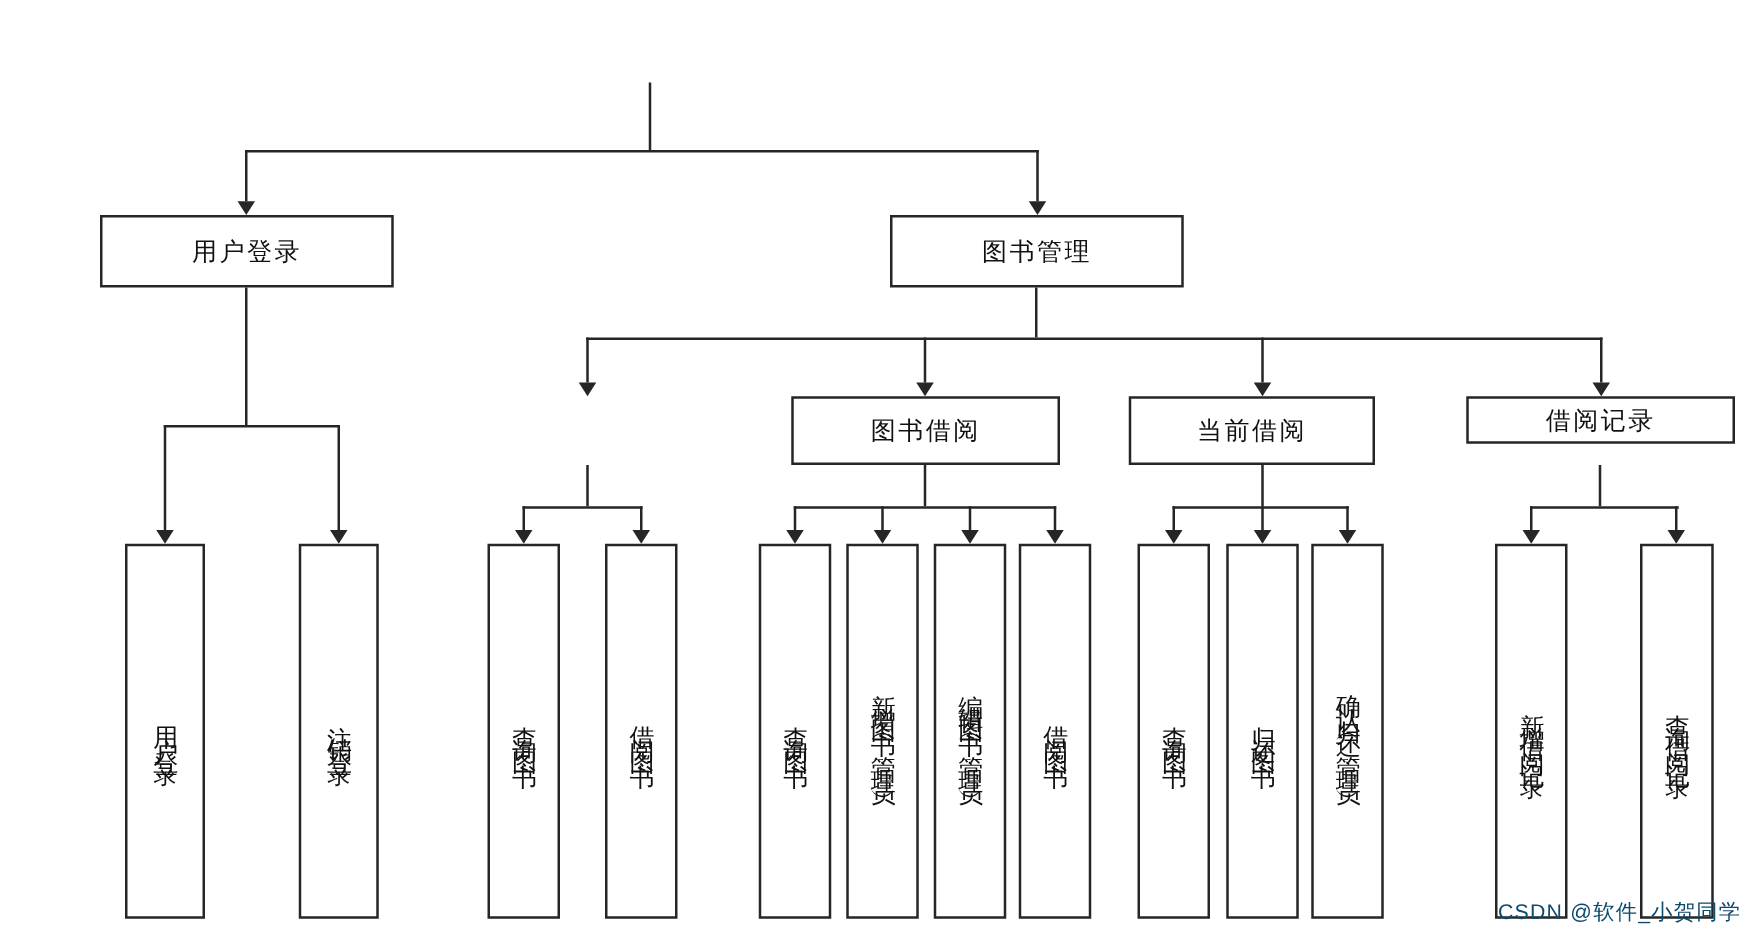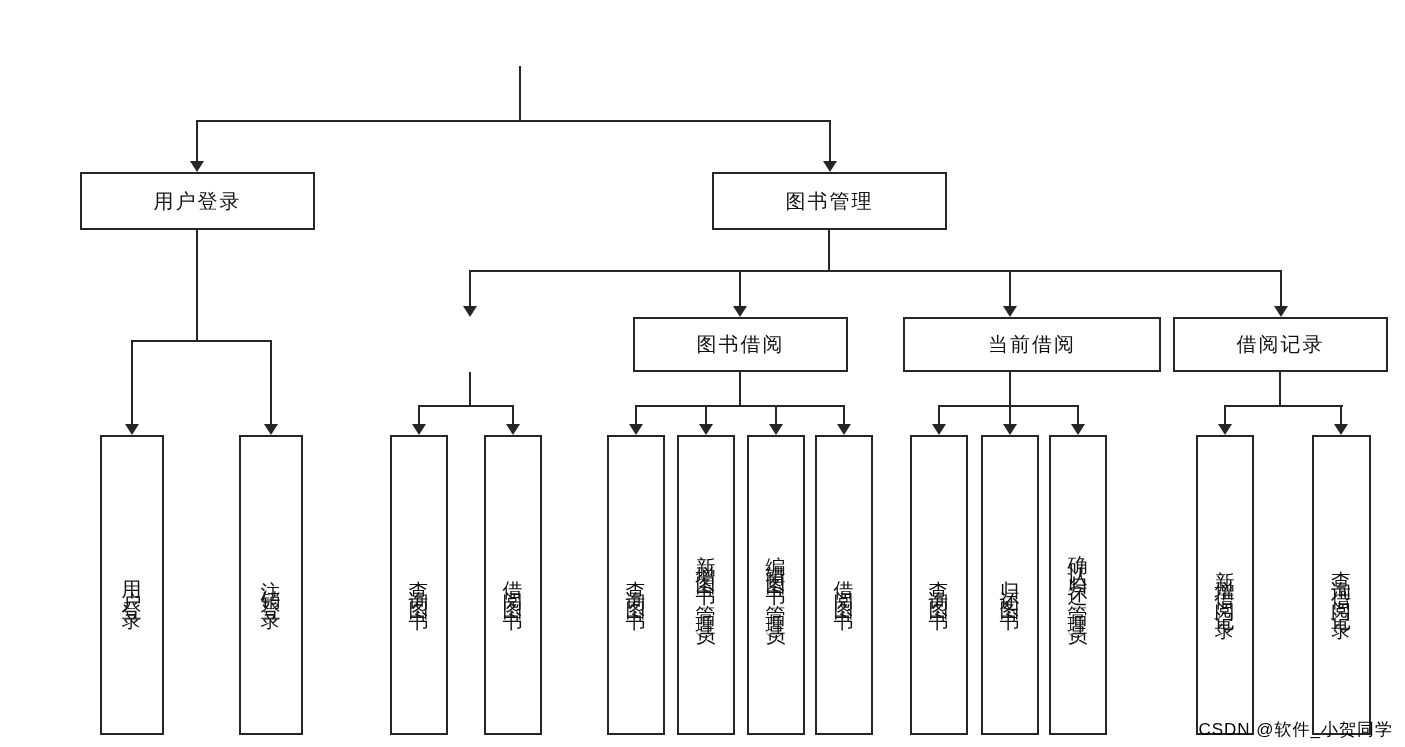--- a/index.html
+++ b/index.html
@@ -37,21 +37,21 @@
     width:0; height:0;
     border-left:7px solid transparent;
     border-right:7px solid transparent;
     border-top:11px solid #262626;
   }
   .watermark {
     position:absolute;
     right:12px; bottom:6px;
     font-size:17px;
     letter-spacing:1px;
-    color:#000000;
+    color:#0c4a6e;
   }
 </style>
 </head>
 <body>
 
 <div class="canvas">
 
 
   <div class="vline" style="left:519px; top:66px; height:54px;"></div>
   <div class="hline" style="left:196px; top:120px; width:635px;"></div>
@@ -81,24 +81,24 @@
   <div class="vline" style="left:1009px; top:270px; height:36px;"></div>
   <div class="vline" style="left:1280px; top:270px; height:36px;"></div>
   <div class="arrow" style="left:463px; top:306px;"></div>
   <div class="arrow" style="left:733px; top:306px;"></div>
   <div class="arrow" style="left:1003px; top:306px;"></div>
   <div class="arrow" style="left:1274px; top:306px;"></div>
 
   <div class="box hbox" style="left:633px; top:317px; width:215px; height:55px;">
     <span>图书借阅</span>
   </div>
-  <div class="box hbox" style="left:903px; top:317px; width:258px; height:55px;">
+  <div class="box hbox" style="left:903px; top:317px; width:197px; height:55px;">
     <span>当前借阅</span>
   </div>
-  <div class="box hbox" style="left:1173px; top:317px; width:215px; height:55px;">
+  <div class="box hbox" style="left:1173px; top:317px; width:215px; height:38px;">
     <span>借阅记录</span>
   </div>
 
   <div class="vline" style="left:469px; top:372px; height:33px;"></div>
   <div class="hline" style="left:418px; top:405px; width:96px;"></div>
   <div class="vline" style="left:418px; top:405px; height:19px;"></div>
   <div class="vline" style="left:512px; top:405px; height:19px;"></div>
   <div class="arrow" style="left:412px; top:424px;"></div>
   <div class="arrow" style="left:506px; top:424px;"></div>
 

